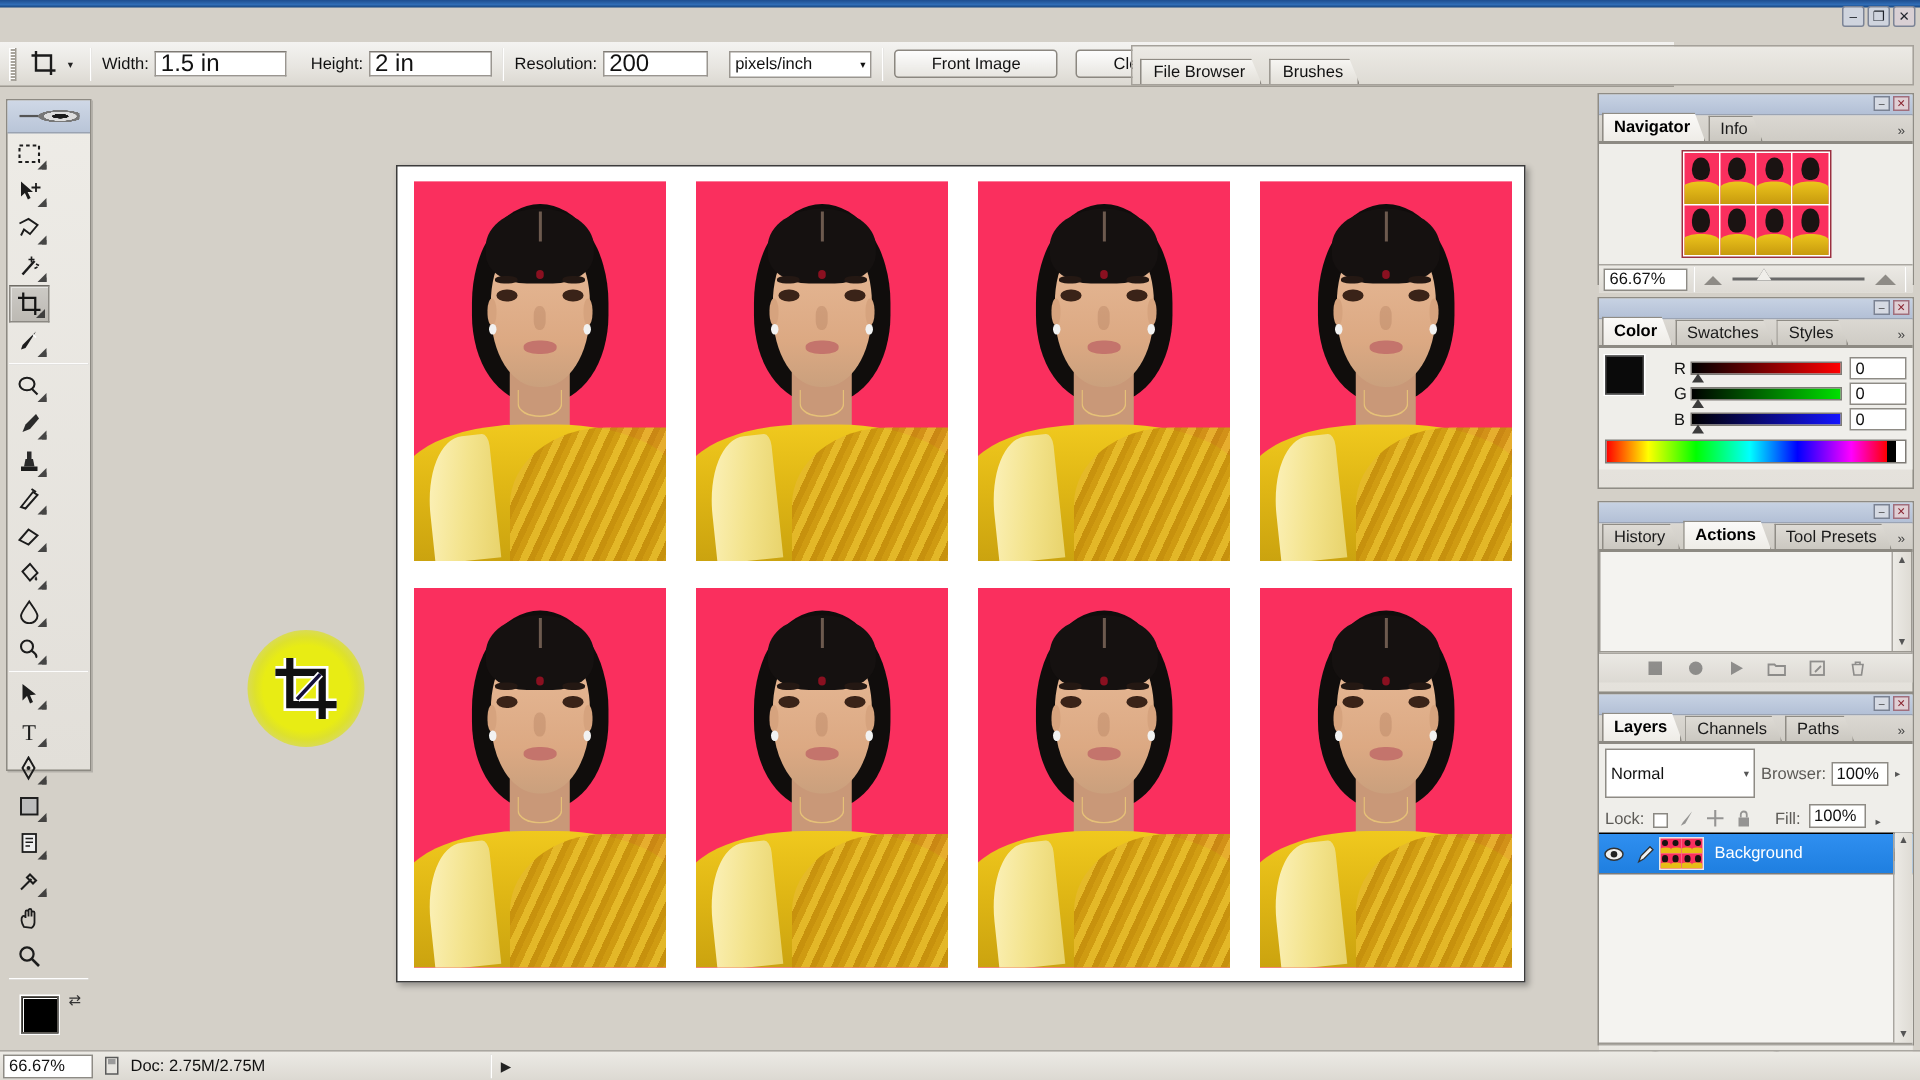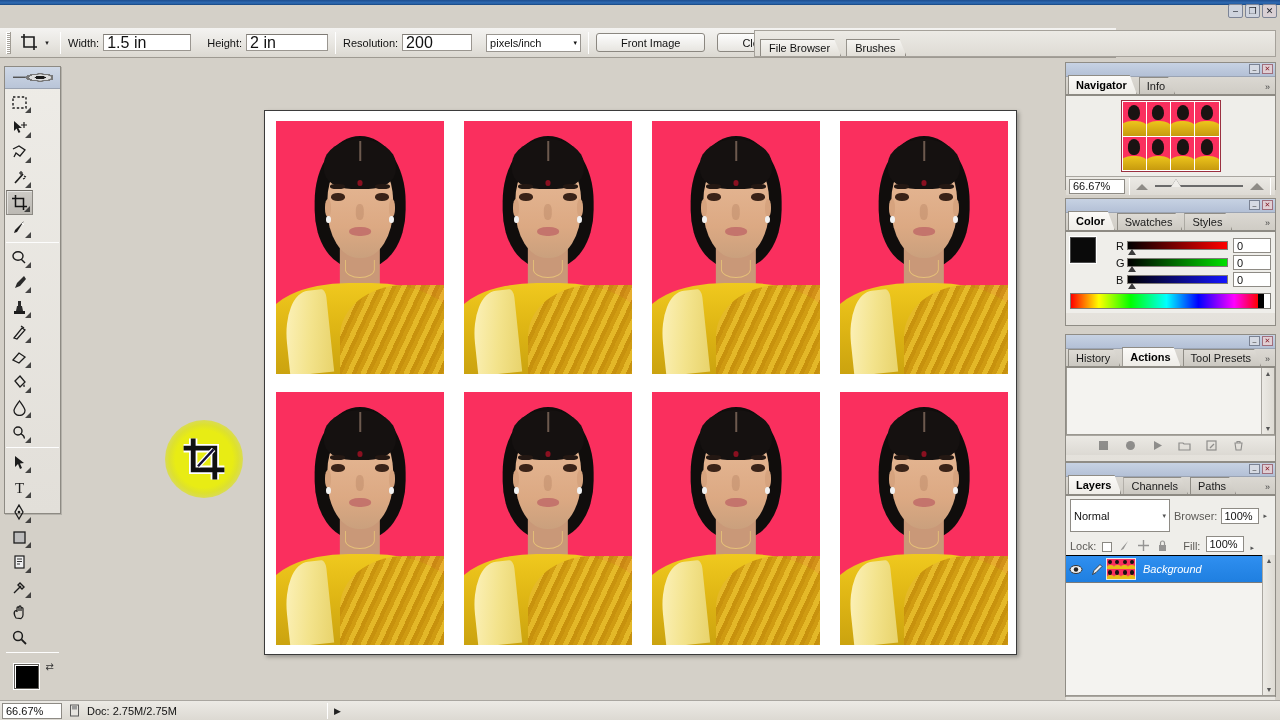--- a/index.html
+++ b/index.html
@@ -310,21 +310,21 @@
   }
   .lr-eye { width:20px; display:flex; align-items:center; justify-content:center; }
   .lr-link { width:20px; display:flex; align-items:center; justify-content:center; }
   .lr-thumb { width: 30px; height: 22px; border:1px solid #e8e8e8; display:grid;
     grid-template-columns:repeat(4,1fr); grid-template-rows:repeat(2,1fr); gap:.5px; background:#fff; }
   .lr-tc { background:#fa2f5e; position:relative; overflow:hidden; }
   .lr-tc::before { content:""; position:absolute; left:50%; top:10%; width:60%; height:45%;
     transform:translateX(-50%); background:#1a1312; border-radius:50%; }
   .lr-tc::after { content:""; position:absolute; left:-5%; bottom:0; width:110%; height:40%;
     background:#e7bd16; border-radius:40% 40% 0 0; }
-  .lr-name { flex:1; font-size:11px; font-style:italic; color:#fff; padding-left:7px; }
+  .lr-name { flex:1; font-size:11px; color:#fff; padding-left:7px; }
   .lr-lock { width:20px; display:flex; align-items:center; justify-content:center; }
 
   
   .statusbar {
     position:absolute; left:0; bottom:0; width:1280px; height:20px;
     background: linear-gradient(to bottom,#eceae5,#dcd9d2);
     border-top:1px solid #a9a6a0; display:flex; align-items:center;
   }
   .st-zoom { width:60px; height:16px; background:#fff; border:1px solid #8e8b85;
     font-size:11px; display:flex; align-items:center; padding-left:3px; margin-left:2px; color:#111; }

